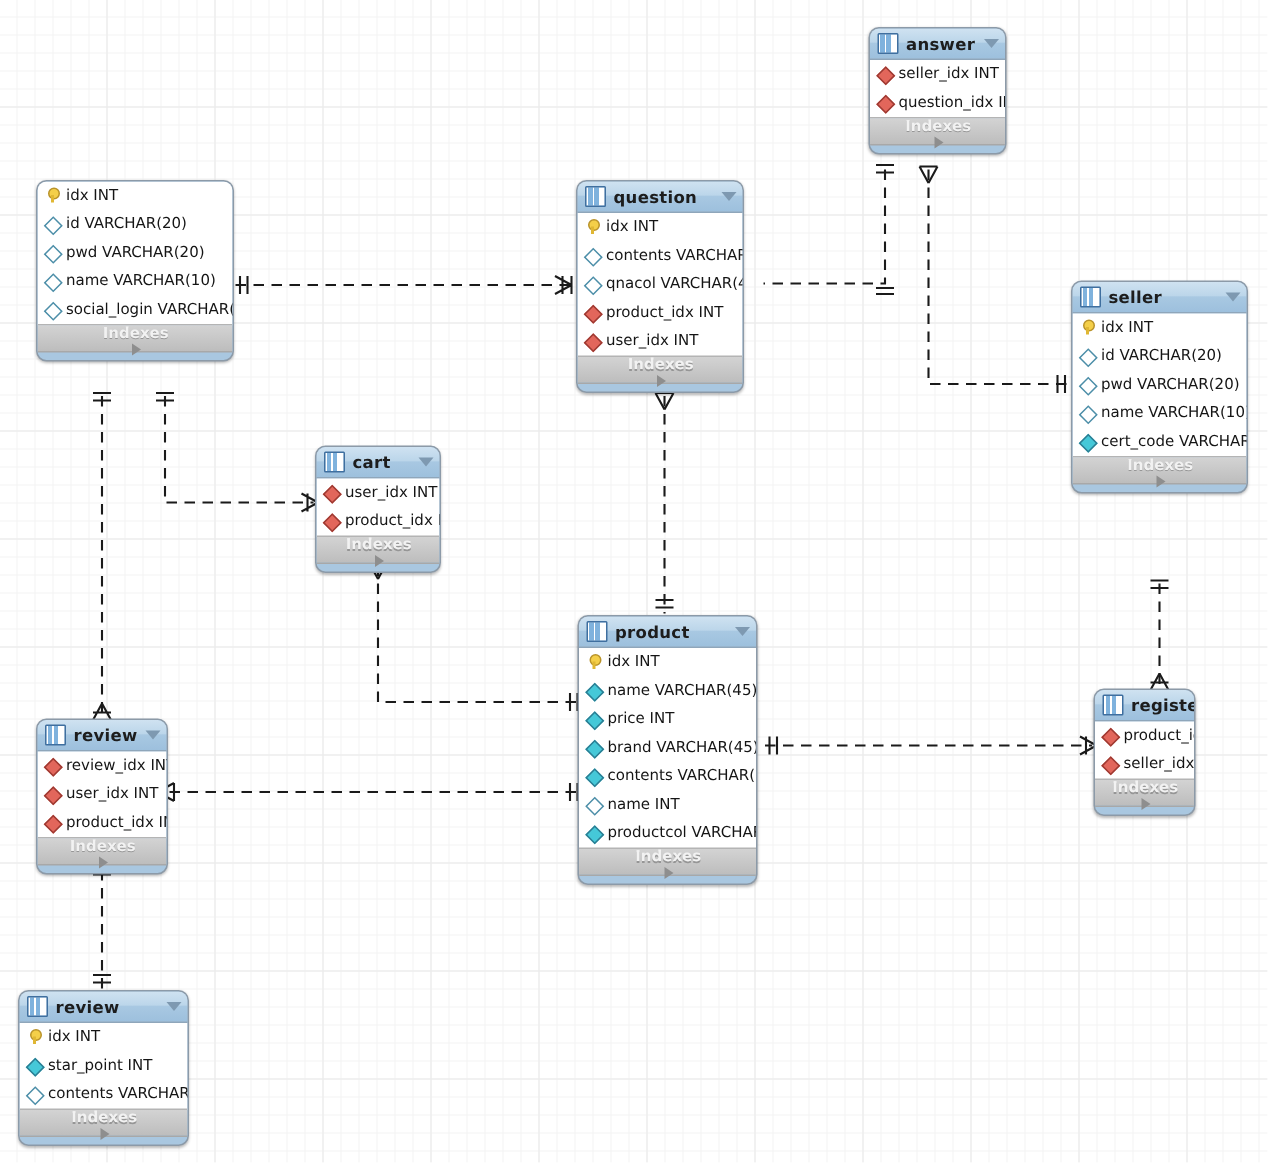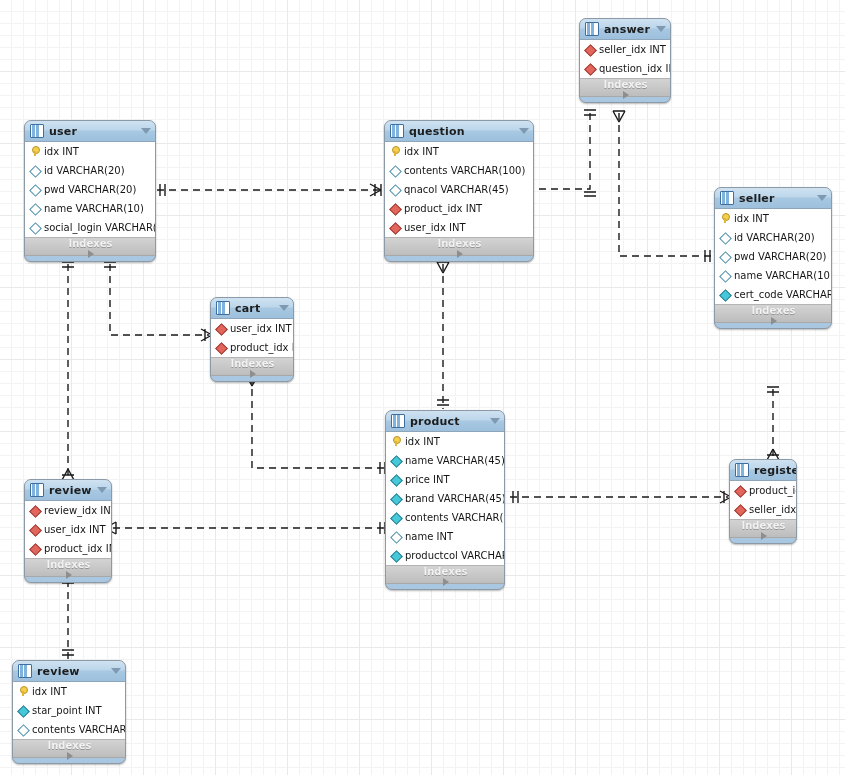--- a/index.html
+++ b/index.html
@@ -232,25 +232,20 @@
       <path d="M767,460 L779,460 M773,449 L767,460 M773,449 L779,460 M767,455 L779,455"></path>
 
       <path d="M513,491 L513,503 M518,491 L518,503"></path>
 
       <path d="M724,491 L724,503 M731,497 L720,491 M731,497 L720,503 M731,491 L731,503"></path>
     </g>
   </svg>
 
   <div id="tables-host">
       <div class="tbl" style="left: 24px; top: 120px; width: 132px;">
-        <div class="tbl-hdr">
-          <span class="tbl-icon"></span>
-          <span class="tbl-title">user</span>
-          <span class="caret"></span>
-        </div>
         <div class="tbl-body">
           <div class="col">
             <span class="gl key"></span>
             <span class="col-name">idx INT</span>
           </div>
           <div class="col">
             <span class="gl dia"></span>
             <span class="col-name">id VARCHAR(20)</span>
           </div>
           <div class="col">
@@ -264,21 +259,21 @@
           <div class="col">
             <span class="gl dia"></span>
             <span class="col-name">social_login VARCHAR(20)</span>
           </div>
         </div>
         <div class="tbl-foot">
           <span class="foot-label">Indexes</span>
           <span class="foot-arrow"></span>
         </div>
       </div>
-      <div class="tbl" style="left: 384px; top: 120px; width: 150px;">
+      <div class="tbl" style="left: 384px; top: 120px; width: 112px;">
         <div class="tbl-hdr">
           <span class="tbl-icon"></span>
           <span class="tbl-title">question</span>
           <span class="caret"></span>
         </div>
         <div class="tbl-body">
           <div class="col">
             <span class="gl key"></span>
             <span class="col-name">idx INT</span>
           </div>

